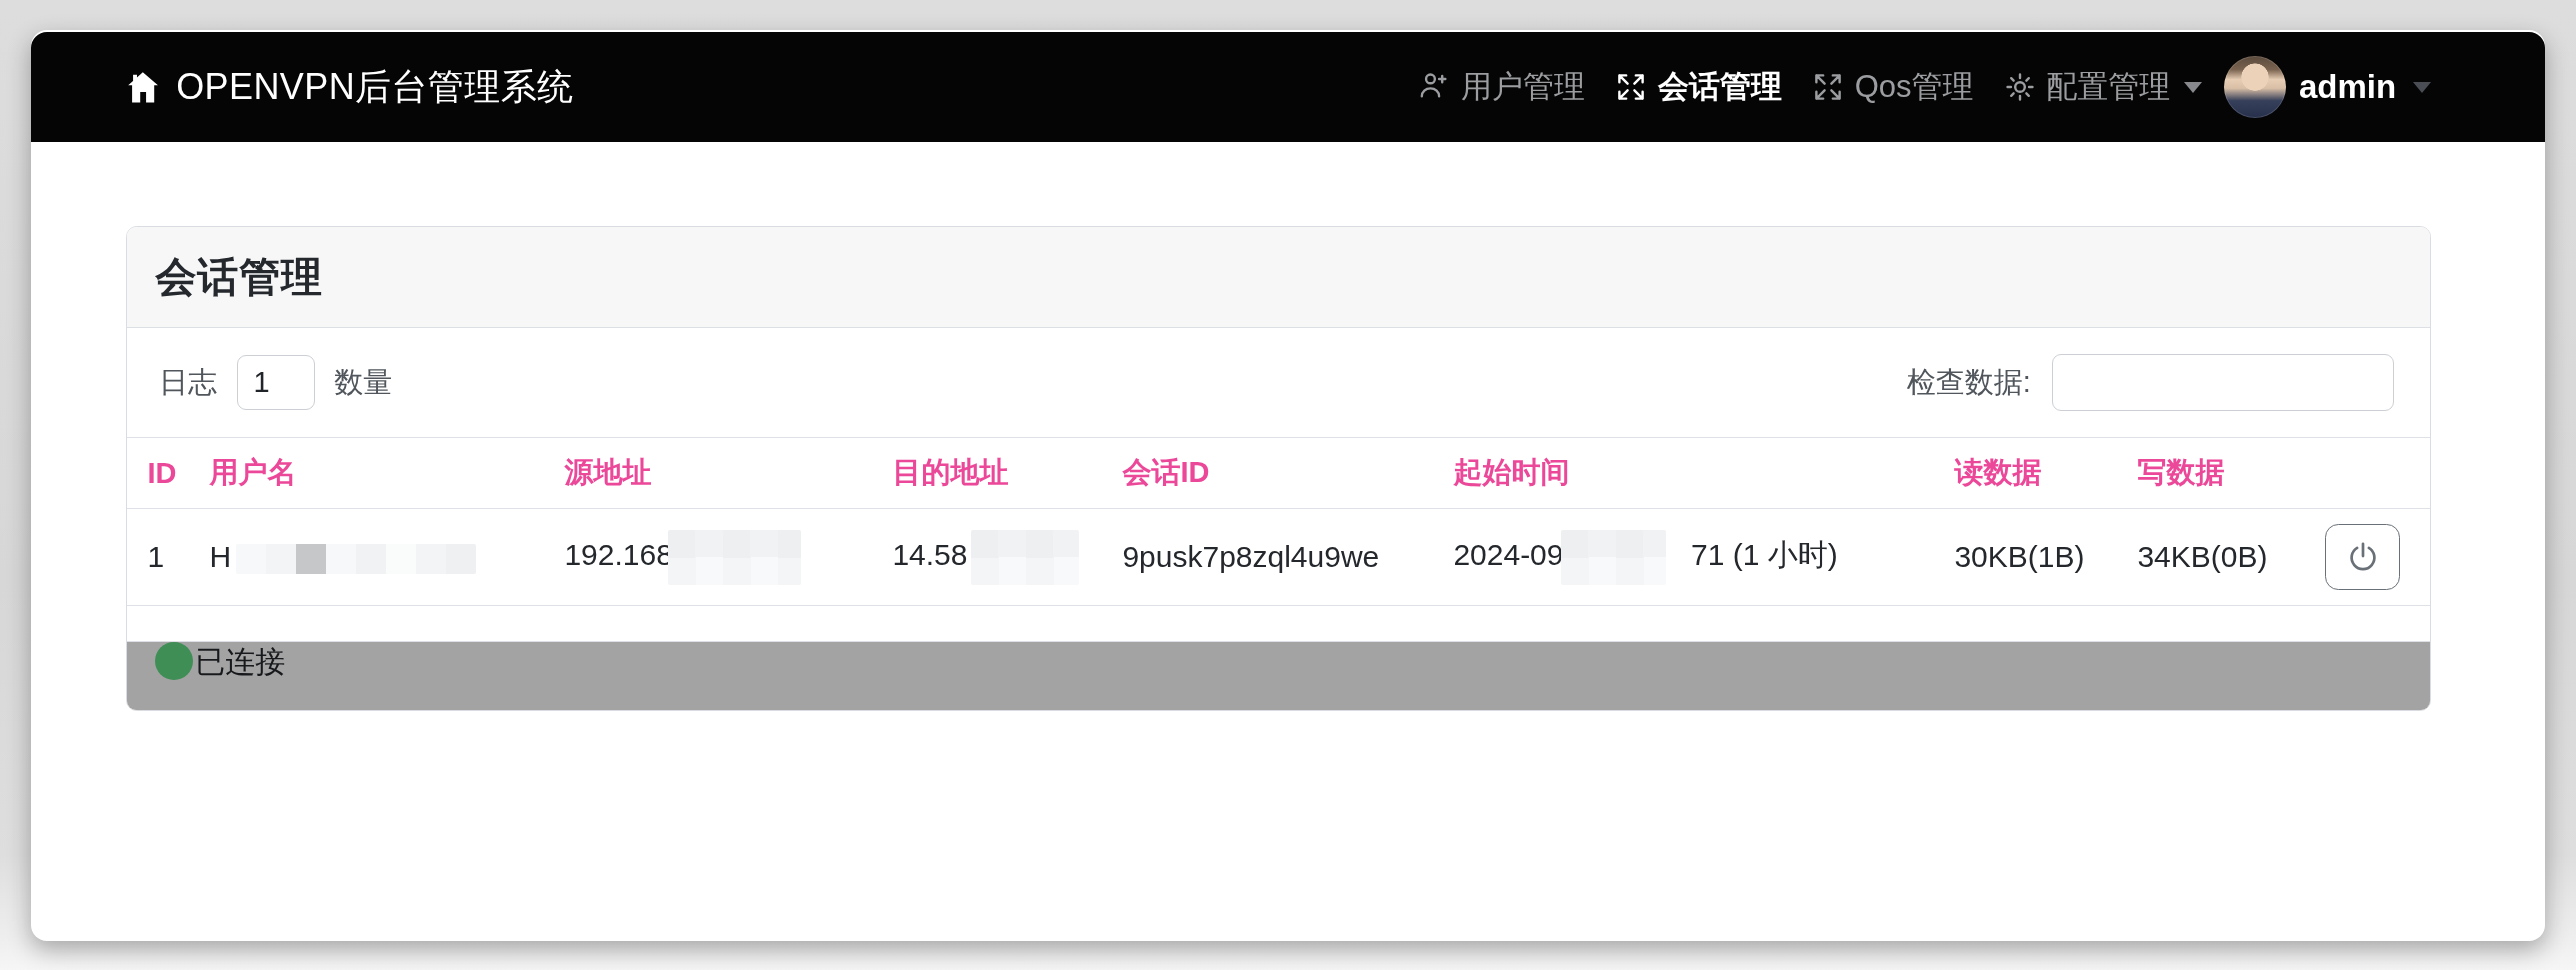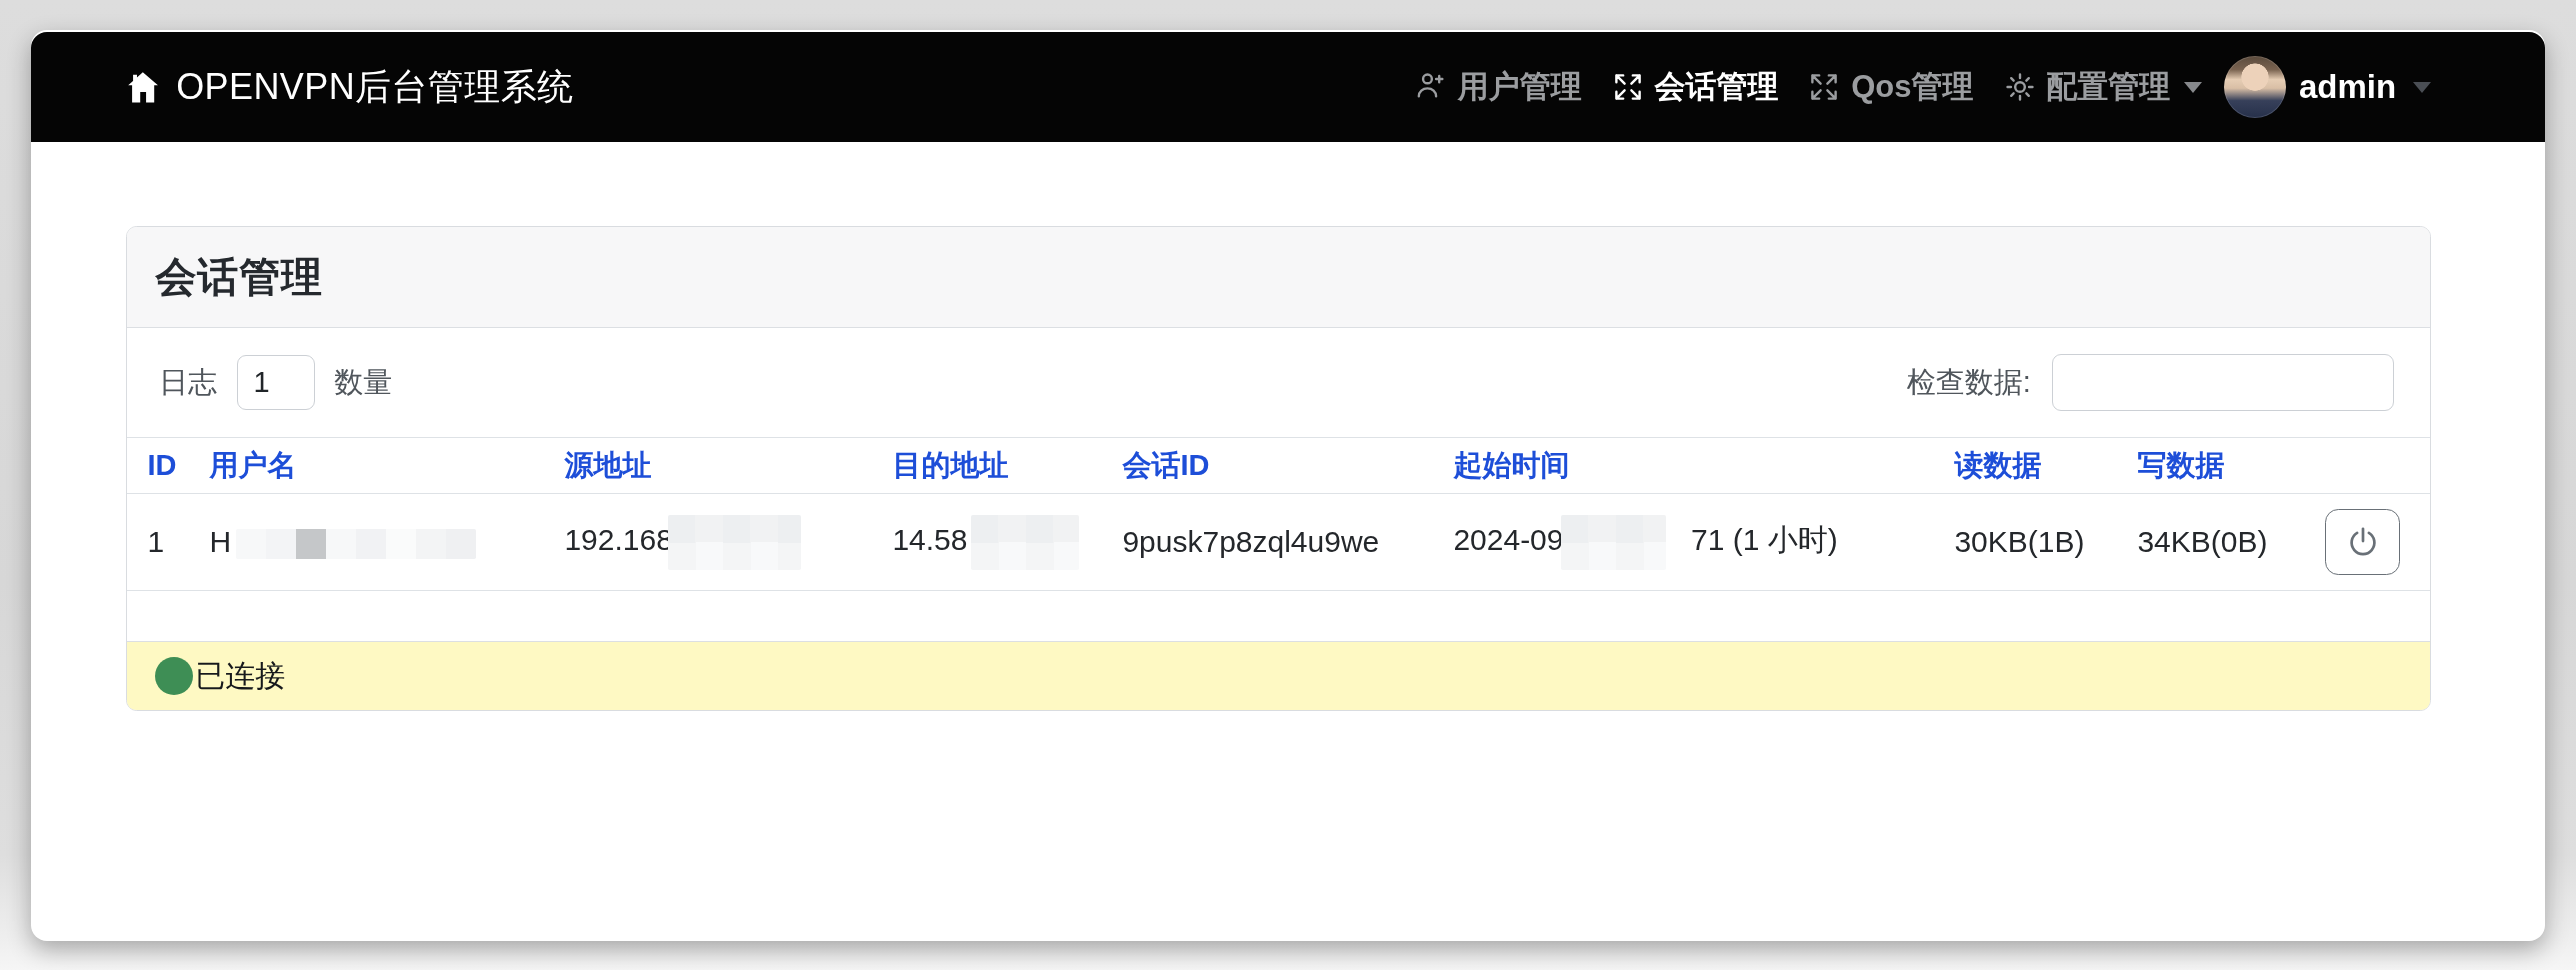--- a/index.html
+++ b/index.html
@@ -19,21 +19,21 @@
 
   
   .navbar{
     position:absolute;left:31px;top:32px;right:31px;height:110px;
     background:#050505;border-radius:16px 16px 0 0;
     display:flex;align-items:center;
   }
   .brand{display:flex;align-items:center;gap:14.2px;margin-left:92px;color:#ffffff;text-decoration:none;cursor:pointer;}
   .brand-text{font-size:36px;font-weight:500;letter-spacing:0.4px;}
   .nav-right{margin-left:auto;margin-right:114px;display:flex;align-items:center;gap:29px;}
-  .nav-item{display:flex;align-items:center;gap:9.8px;color:#9b9da0;font-size:31px;font-weight:700;cursor:pointer;text-decoration:none;white-space:nowrap;}
+  .nav-item{display:flex;align-items:center;gap:9.8px;color:#9b9da0;font-size:31px;font-weight:400;cursor:pointer;text-decoration:none;white-space:nowrap;}
   .nav-item.active{color:#ffffff;font-weight:600;}
   .nav-item svg{display:block;}
   .caret{width:0;height:0;border-left:9.8px solid transparent;border-right:9.8px solid transparent;border-top:11.6px solid #87898c;margin-left:3.6px;}
   .user{display:flex;align-items:center;gap:13.3px;margin-left:-7.1px;cursor:pointer;}
   .avatar{
     width:62px;height:62px;border-radius:50%;
     background:
       radial-gradient(circle at 50% 34%, #edd2ba 0 26%, rgba(237,210,186,0) 27%),
       linear-gradient(180deg,#5a4a3c 0%,#7a6350 22%,#e6cdb4 38%,#d9bfa6 52%,#37405a 72%,#26304a 100%),
       #c9ccd2;
@@ -68,21 +68,21 @@
     font-size:29px;color:#212529;padding:0 16px;box-sizing:border-box;outline:none;
     font-family:inherit;background:#fff;
   }
 
   
   .trow{
     display:grid;
     grid-template-columns:62px 355px 328px 230px 331px 501px 183px 188px 1fr;
     padding-left:20.4px;align-items:center;box-sizing:border-box;
   }
-  .thead{height:57px;border-top:1.8px solid #dee2e6;border-bottom:1.8px solid #dee2e6;font-size:29px;font-weight:700;color:#1d4ed8;}
+  .thead{height:72px;border-top:1.8px solid #dee2e6;border-bottom:1.8px solid #dee2e6;font-size:29px;font-weight:700;color:#ec4899;}
   .tdata{height:97px;border-bottom:1.8px solid #dee2e6;font-size:30px;color:#24272b;}
   .tspacer{height:29px;}
   .cell{white-space:nowrap;overflow:visible;}
 
   
   .px-row{display:inline-flex;vertical-align:middle;margin-left:5.3px;border-radius:1.8px;overflow:hidden;}
   .px-row i{display:block;width:30px;height:30px;}
   .mosaic{
     display:inline-block;vertical-align:middle;height:55px;border-radius:1.8px;
     background:conic-gradient(#f1f2f3 25%, #f8f9fa 0 50%, #f4f5f6 0 75%, #edeff1 0);
@@ -91,22 +91,22 @@
 
   
   .power-btn{
     width:75px;height:66px;border:1.8px solid #697077;border-radius:13.3px;background:#fff;
     display:flex;align-items:center;justify-content:center;cursor:pointer;padding:0;
   }
 
   
   .card-footer{
     position:absolute;left:0;right:0;bottom:0;height:69px;
-    background:#fef9c3;border-top:1.8px solid #dcdfe3;border-radius:0 0 9px 9px;
-    display:flex;align-items:center;padding-left:28.4px;box-sizing:border-box;
+    background:#a3a3a3;border-top:1.8px solid #dcdfe3;border-radius:0 0 9px 9px;
+    display:flex;padding-left:28.4px;box-sizing:border-box;
   }
   .status-dot{width:38px;height:38px;border-radius:50%;background:#3e8e55;flex:0 0 auto;}
   .status-text{font-size:30px;color:#17191c;margin-left:1.8px;}
 </style>
 </head>
 <body>
 
 <div class="stage">
   <div class="page"></div>
 

